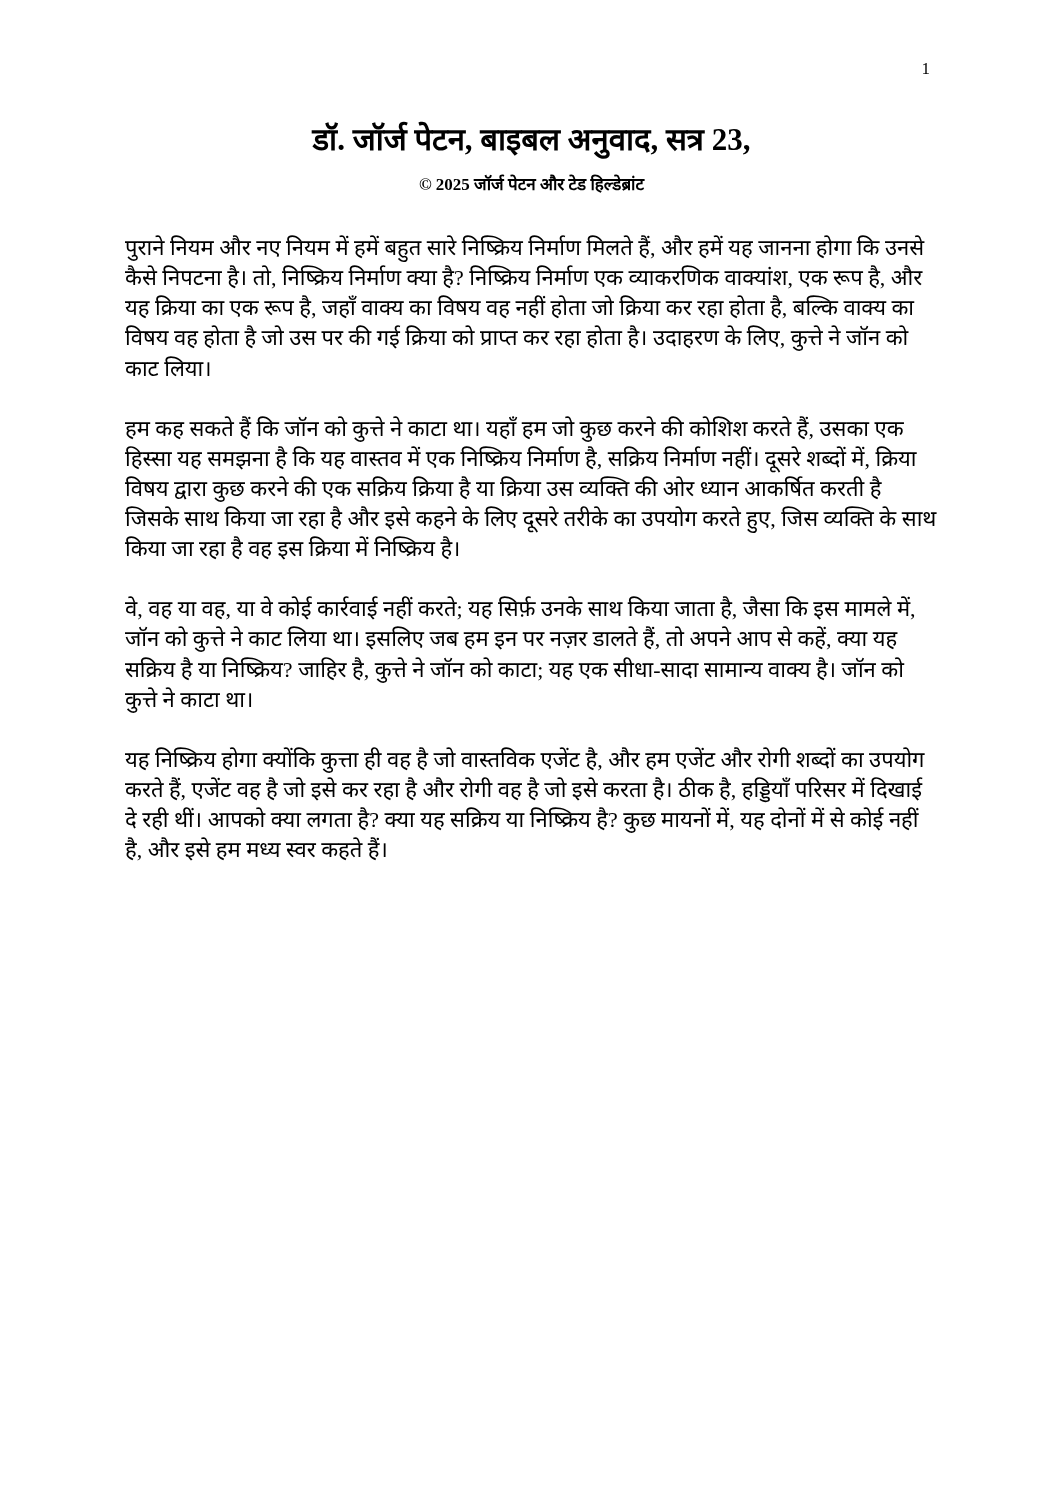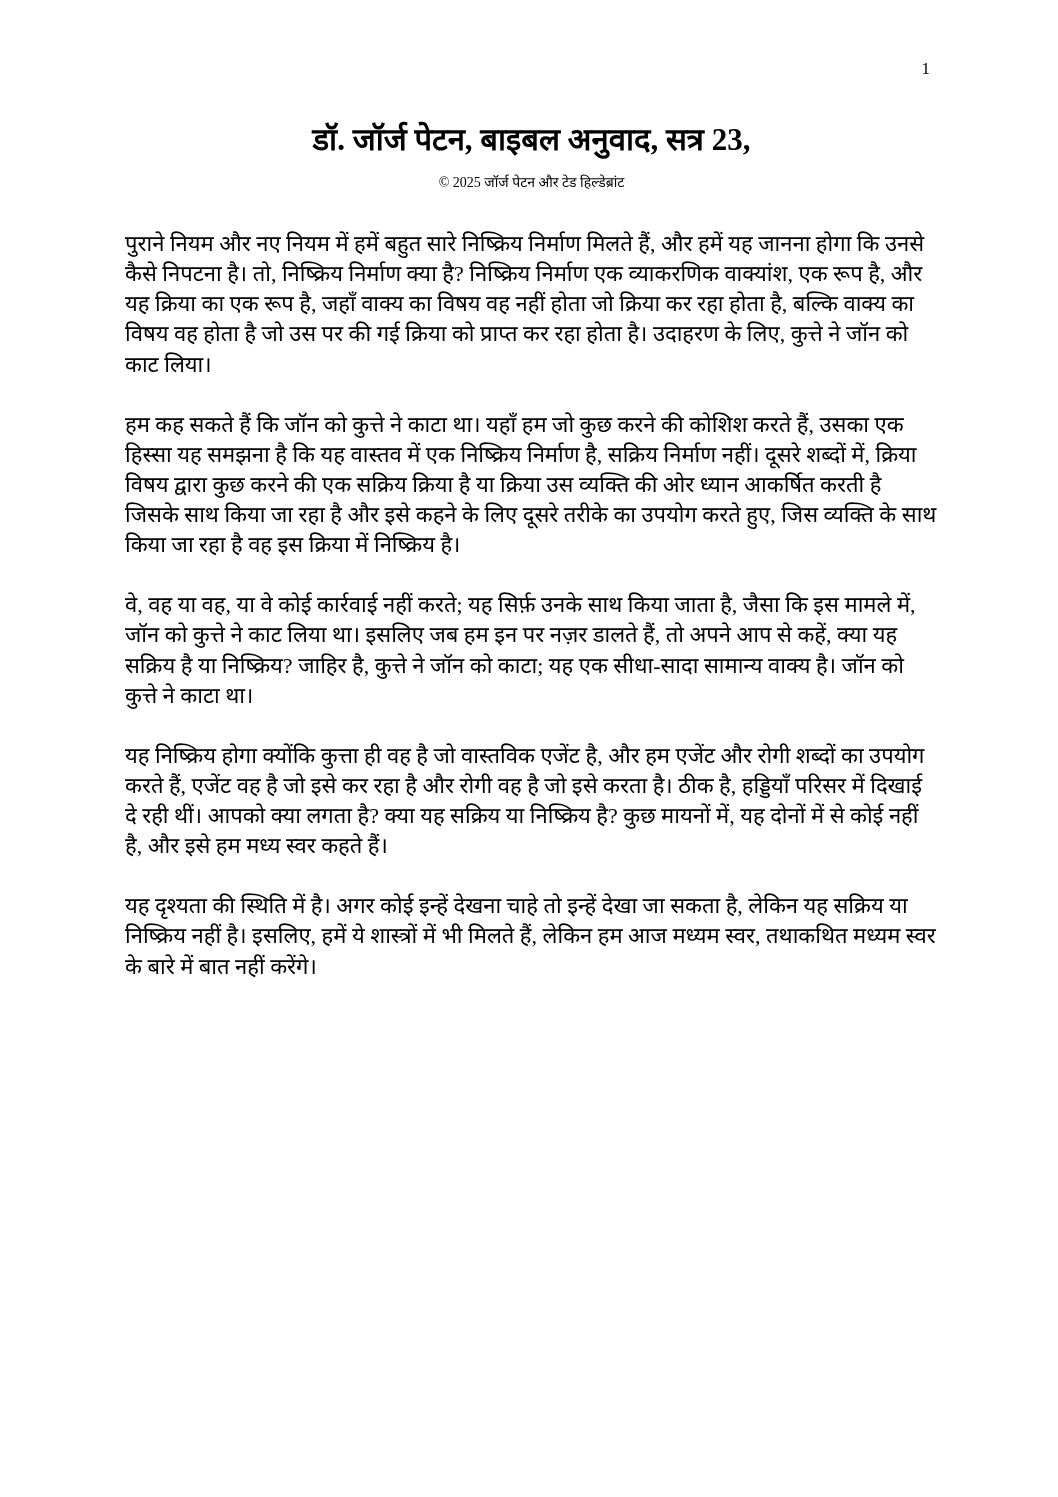--- a/index.html
+++ b/index.html
@@ -29,23 +29,23 @@
   .title-block {
     margin-top: 58px;
     text-align: center;
   }
   .title-line {
     font-weight: bold;
     font-size: 31px;
     line-height: 1.55;
   }
   .copyright {
-    font-size: 14px;
+    font-size: 17px;
     margin-top: 8px;
-    font-weight: normal;
+    font-weight: bold;
   }
   .body-text {
     margin-top: 38px;
     font-size: 22px;
     line-height: 1.37;
     text-align: left;
   }
   .body-text p {
     margin: 0 0 30px 0;
   }
@@ -60,16 +60,15 @@
   <div class="title-block">
     <div class="title-line">डॉ. जॉर्ज पेटन, बाइबल अनुवाद, सत्र 23,</div>
     <div class="copyright">© 2025 जॉर्ज पेटन और टेड हिल्डेब्रांट</div>
   </div>
 
   <div class="body-text">
     <p>पुराने नियम और नए नियम में हमें बहुत सारे निष्क्रिय निर्माण मिलते हैं, और हमें यह जानना होगा कि उनसे कैसे निपटना है। तो, निष्क्रिय निर्माण क्या है? निष्क्रिय निर्माण एक व्याकरणिक वाक्यांश, एक रूप है, और यह क्रिया का एक रूप है, जहाँ वाक्य का विषय वह नहीं होता जो क्रिया कर रहा होता है, बल्कि वाक्य का विषय वह होता है जो उस पर की गई क्रिया को प्राप्त कर रहा होता है। उदाहरण के लिए, कुत्ते ने जॉन को काट लिया।</p>
     <p>हम कह सकते हैं कि जॉन को कुत्ते ने काटा था। यहाँ हम जो कुछ करने की कोशिश करते हैं, उसका एक हिस्सा यह समझना है कि यह वास्तव में एक निष्क्रिय निर्माण है, सक्रिय निर्माण नहीं। दूसरे शब्दों में, क्रिया विषय द्वारा कुछ करने की एक सक्रिय क्रिया है या क्रिया उस व्यक्ति की ओर ध्यान आकर्षित करती है जिसके साथ किया जा रहा है और इसे कहने के लिए दूसरे तरीके का उपयोग करते हुए, जिस व्यक्ति के साथ किया जा रहा है वह इस क्रिया में निष्क्रिय है।</p>
     <p>वे, वह या वह, या वे कोई कार्रवाई नहीं करते; यह सिर्फ़ उनके साथ किया जाता है, जैसा कि इस मामले में, जॉन को कुत्ते ने काट लिया था। इसलिए जब हम इन पर नज़र डालते हैं, तो अपने आप से कहें, क्या यह सक्रिय है या निष्क्रिय? जाहिर है, कुत्ते ने जॉन को काटा; यह एक सीधा-सादा सामान्य वाक्य है। जॉन को कुत्ते ने काटा था।</p>
     <p>यह निष्क्रिय होगा क्योंकि कुत्ता ही वह है जो वास्तविक एजेंट है, और हम एजेंट और रोगी शब्दों का उपयोग करते हैं, एजेंट वह है जो इसे कर रहा है और रोगी वह है जो इसे करता है। ठीक है, हड्डियाँ परिसर में दिखाई दे रही थीं। आपको क्या लगता है? क्या यह सक्रिय या निष्क्रिय है? कुछ मायनों में, यह दोनों में से कोई नहीं है, और इसे हम मध्य स्वर कहते हैं।</p>
-    <p>यह दृश्यता की स्थिति में है। अगर कोई इन्हें देखना चाहे तो इन्हें देखा जा सकता है, लेकिन यह सक्रिय या निष्क्रिय नहीं है। इसलिए, हमें ये शास्त्रों में भी मिलते हैं, लेकिन हम आज मध्यम स्वर, तथाकथित मध्यम स्वर के बारे में बात नहीं करेंगे।</p>
   </div>
 
 </div>
 
 </body></html>

